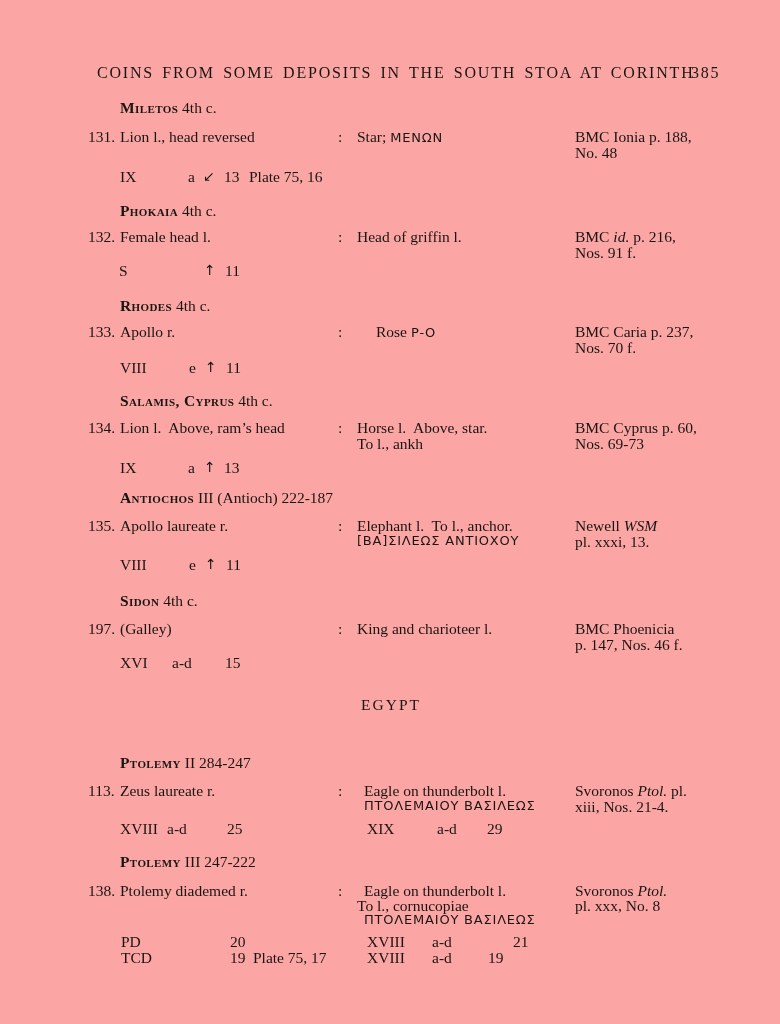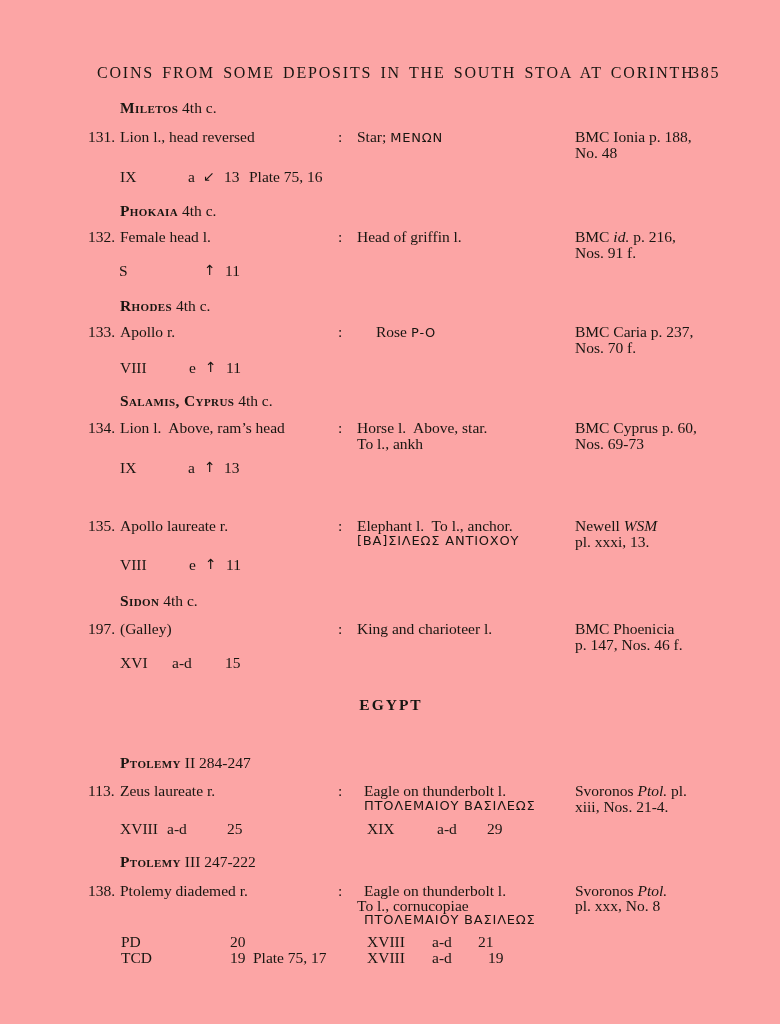--- a/index.html
+++ b/index.html
@@ -8,21 +8,21 @@
     background:#fca5a5;color:#181611;
     font-family:"Liberation Serif","DejaVu Serif",serif;
     font-size:15.5px;line-height:1.15;
   }
   .s{position:absolute;white-space:pre;}
   .hdr{font-size:16px;letter-spacing:1.8px;word-spacing:2.5px;}
   .sc{font-variant:small-caps;letter-spacing:0.4px;font-weight:bold;}
   .gk{font-family:"DejaVu Sans",sans-serif;font-size:13px;letter-spacing:0.8px;}
   .ar{font-family:"DejaVu Sans",sans-serif;font-size:14px;}
   .it{font-style:italic;}
-  .ctr{transform:translateX(-50%);font-weight:bold;}
+  .ctr{transform:translateX(-50%);}
   .eg{font-size:15.5px;letter-spacing:2px;}
 </style>
 </head>
 <body>
 
 <div class="pg">
 
   <span class="s hdr" style="left:97px;top:64px">COINS FROM SOME DEPOSITS IN THE SOUTH STOA AT CORINTH</span>
   <span class="s hdr" style="left:691px;top:64px">385</span>
 
@@ -72,20 +72,21 @@
   <span class="s" style="left:338px;top:419px">:</span>
   <span class="s" style="left:357px;top:419px">Horse l.  Above, star.</span>
   <span class="s" style="left:357px;top:435px">To l., ankh</span>
   <span class="s" style="left:575px;top:419px">BMC Cyprus p. 60,</span>
   <span class="s" style="left:575px;top:435px">Nos. 69-73</span>
   <span class="s" style="left:120px;top:459px">IX</span>
   <span class="s" style="left:188px;top:459px">a</span>
   <span class="s ar" style="left:204px;top:459px">↑</span>
   <span class="s" style="left:224px;top:459px">13</span>
 
+  <span class="s" style="left:120px;top:489px"><span class="sc">Antiochos</span><span> III (Antioch) 222-187</span></span>
 
   <span class="s" style="left:88px;top:517px">135.</span>
   <span class="s" style="left:120px;top:517px">Apollo laureate r.</span>
   <span class="s" style="left:338px;top:517px">:</span>
   <span class="s" style="left:357px;top:517px">Elephant l.  To l., anchor.</span>
   <span class="s gk" style="left:357px;top:534px">[ΒΑ]ΣΙΛΕΩΣ ΑΝΤΙΟΧΟΥ</span>
   <span class="s" style="left:575px;top:517px"><span>Newell </span><span class="it">WSM</span></span>
   <span class="s" style="left:575px;top:533px">pl. xxxi, 13.</span>
   <span class="s" style="left:120px;top:556px">VIII</span>
   <span class="s" style="left:189px;top:556px">e</span>
@@ -130,21 +131,21 @@
   <span class="s" style="left:364px;top:882px">Eagle on thunderbolt l.</span>
   <span class="s" style="left:357px;top:897px">To l., cornucopiae</span>
   <span class="s gk" style="left:364px;top:913px">ΠΤΟΛΕΜΑΙΟΥ ΒΑΣΙΛΕΩΣ</span>
   <span class="s" style="left:575px;top:882px"><span>Svoronos </span><span class="it">Ptol.</span></span>
   <span class="s" style="left:575px;top:897px">pl. xxx, No. 8</span>
 
   <span class="s" style="left:121px;top:933px">PD</span>
   <span class="s" style="left:230px;top:933px">20</span>
   <span class="s" style="left:367px;top:933px">XVIII</span>
   <span class="s" style="left:432px;top:933px">a-d</span>
-  <span class="s" style="left:478px;top:933px">21</span>
+  <span class="s" style="left:513px;top:933px">21</span>
 
   <span class="s" style="left:121px;top:949px">TCD</span>
   <span class="s" style="left:230px;top:949px">19</span>
   <span class="s" style="left:253px;top:949px">Plate 75, 17</span>
   <span class="s" style="left:367px;top:949px">XVIII</span>
   <span class="s" style="left:432px;top:949px">a-d</span>
   <span class="s" style="left:488px;top:949px">19</span>
 
 </div>
 

